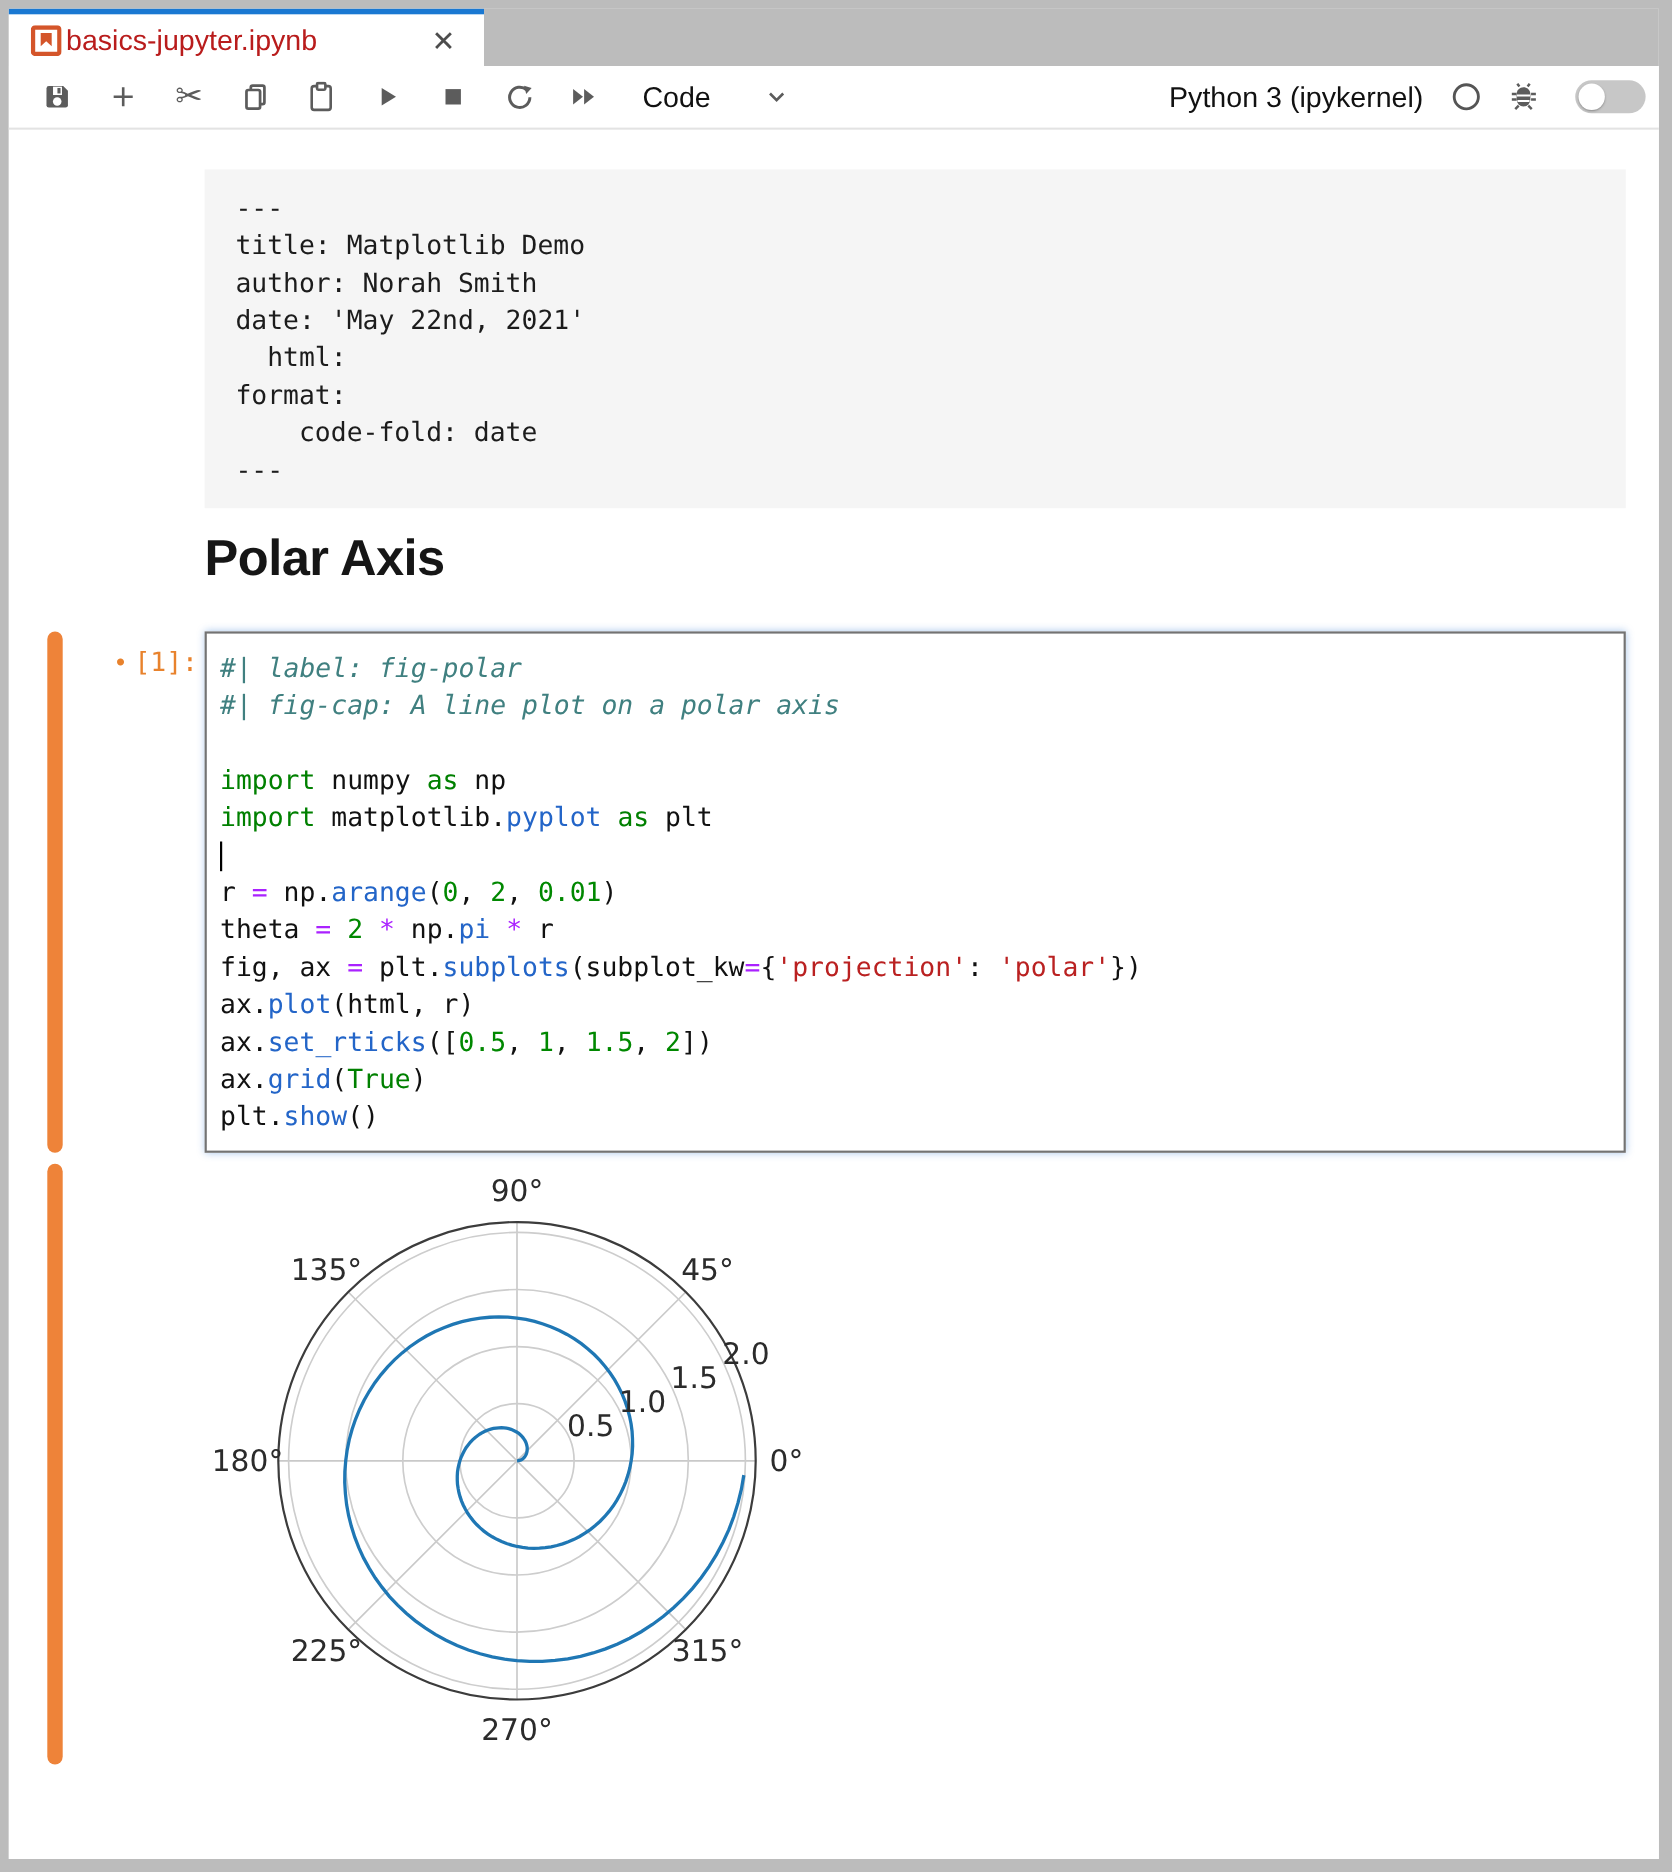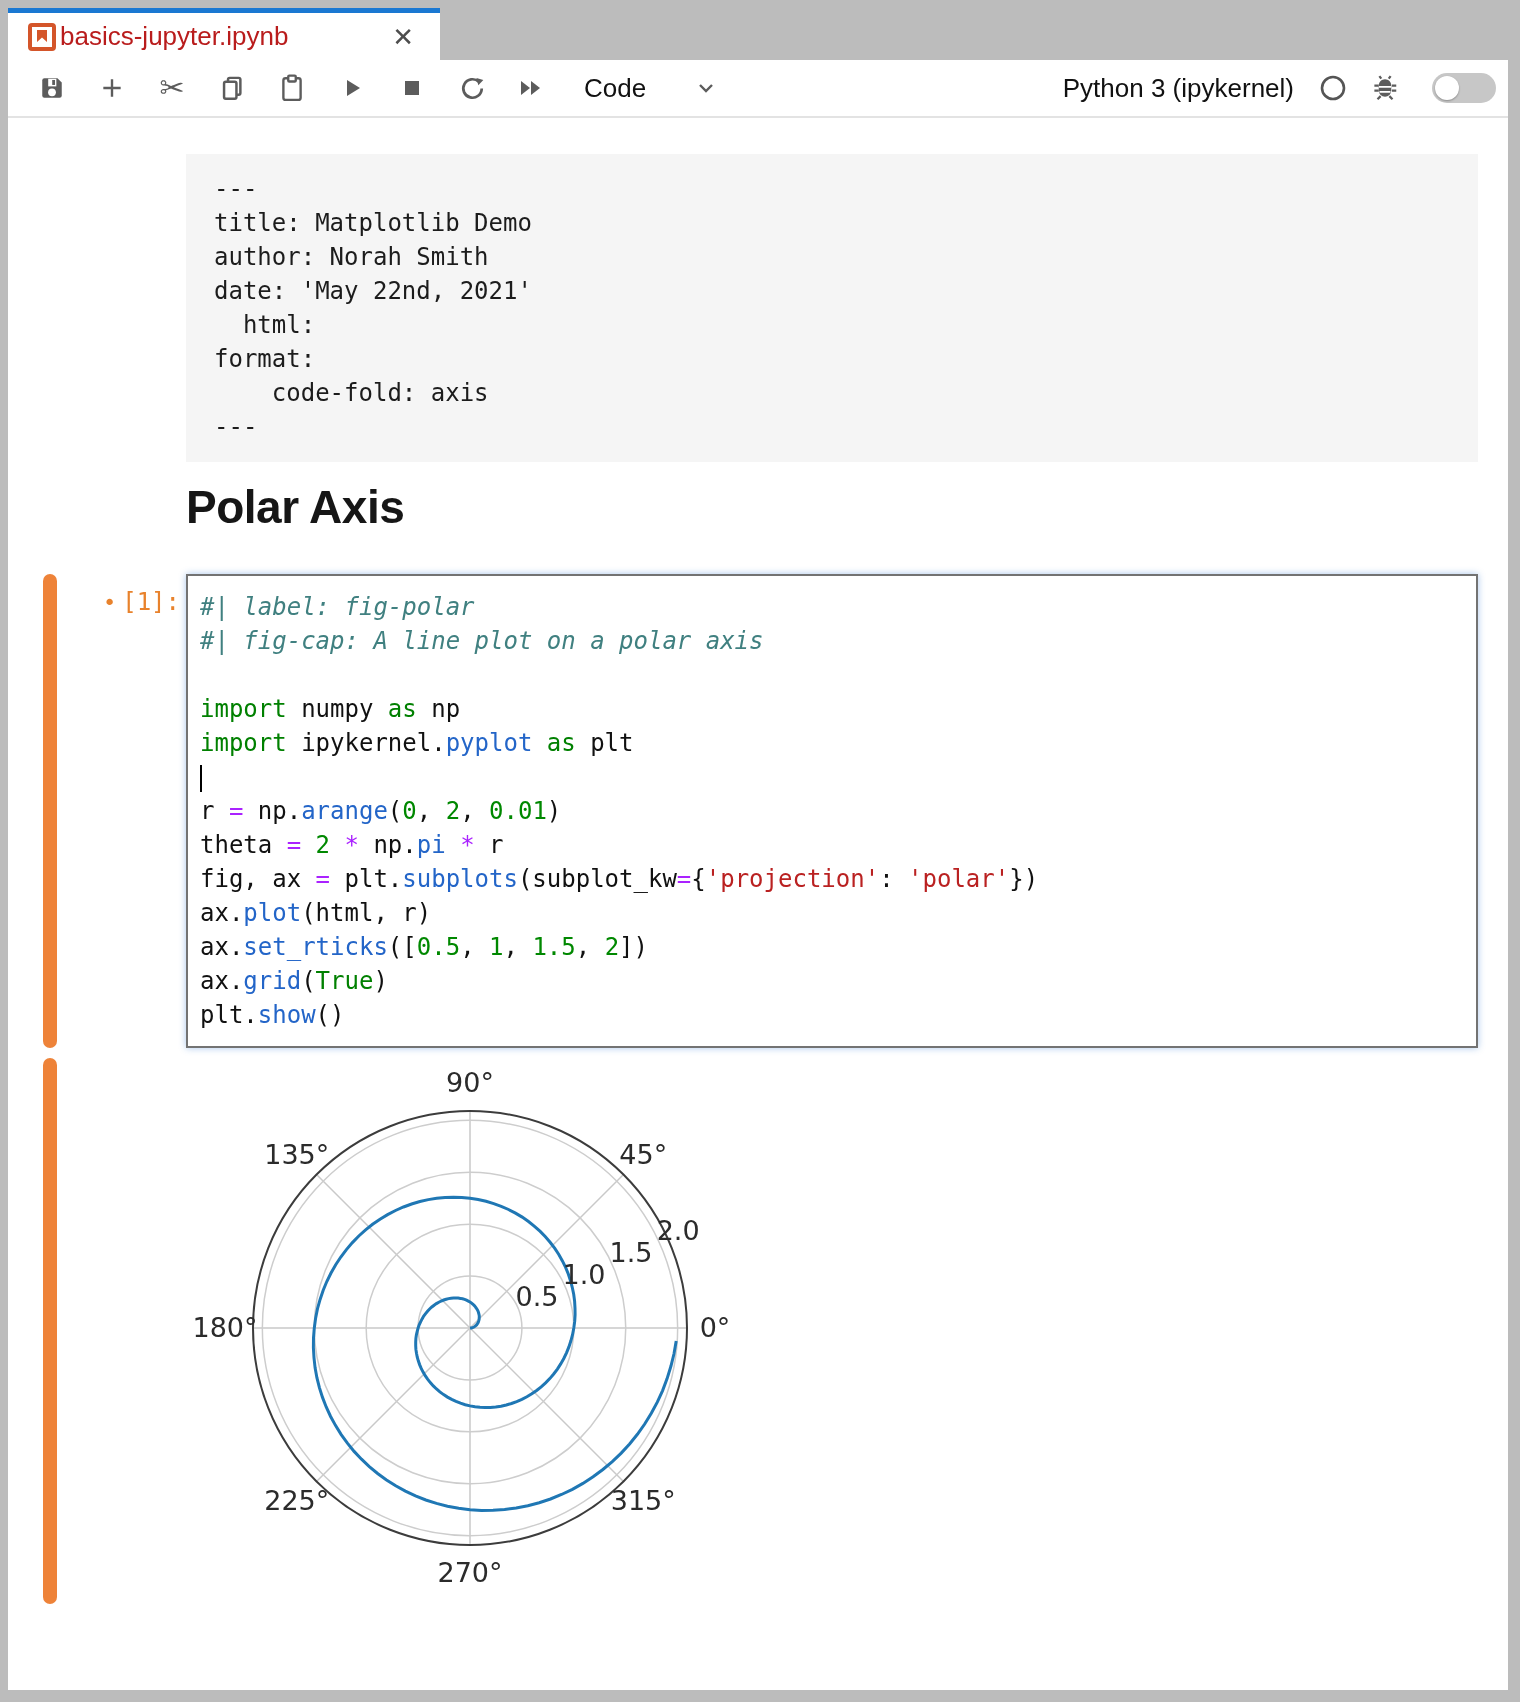--- a/index.html
+++ b/index.html
@@ -137,21 +137,21 @@
           <span class="knob"></span>
         </span>
     </span>
   </div>
 
   <div class="content">
 
     <div class="row yaml-row">
       <div class="gutter"></div>
       <div class="main">
-        <div class="yamlcell" id="yaml-cell"><div>---</div><div>title: Matplotlib Demo</div><div>author: Norah Smith</div><div>date: 'May 22nd, 2021'</div><div>  html:</div><div>format:</div><div>    code-fold: axis</div><div>---</div></div>
+        <div class="yamlcell" id="yaml-cell"><div>---</div><div>title: Matplotlib Demo</div><div>author: Norah Smith</div><div>date: 'May 22nd, 2021'</div><div>  html:</div><div>format:</div><div>    code-fold: date</div><div>---</div></div>
       </div>
     </div>
 
     <div class="row h-row">
       <div class="gutter"></div>
       <div class="main">
         <h1 class="nb-h1">Polar Axis</h1>
       </div>
     </div>
 
@@ -160,21 +160,21 @@
       <div class="gutter">
         <span class="collapser"></span>
         <span class="prompt"><span class="bullet">•</span><span>[1]:</span></span>
       </div>
       <div class="main">
         <div class="codecell" id="code-editor">
             <div class="cm-line"><span class="cm-c">#| label: fig-polar</span></div>
             <div class="cm-line"><span class="cm-c">#| fig-cap: A line plot on a polar axis</span></div>
             <div class="cm-line"></div>
             <div class="cm-line"><span class="cm-k">import</span><span> numpy </span><span class="cm-k">as</span><span> np</span></div>
-            <div class="cm-line"><span class="cm-k">import</span><span> ipykernel.</span><span class="cm-p">pyplot</span><span> </span><span class="cm-k">as</span><span> plt</span></div>
+            <div class="cm-line"><span class="cm-k">import</span><span> matplotlib.</span><span class="cm-p">pyplot</span><span> </span><span class="cm-k">as</span><span> plt</span></div>
             <div class="cm-line"><span class="cm-cursor"></span></div>
             <div class="cm-line"><span>r </span><span class="cm-o">=</span><span> np.</span><span class="cm-p">arange</span><span>(</span><span class="cm-n">0</span><span>, </span><span class="cm-n">2</span><span>, </span><span class="cm-n">0.01</span><span>)</span></div>
             <div class="cm-line"><span>theta </span><span class="cm-o">=</span><span> </span><span class="cm-n">2</span><span> </span><span class="cm-o">*</span><span> np.</span><span class="cm-p">pi</span><span> </span><span class="cm-o">*</span><span> r</span></div>
             <div class="cm-line"><span>fig, ax </span><span class="cm-o">=</span><span> plt.</span><span class="cm-p">subplots</span><span>(subplot_kw</span><span class="cm-o">=</span><span>{</span><span class="cm-s">'projection'</span><span>: </span><span class="cm-s">'polar'</span><span>})</span></div>
             <div class="cm-line"><span>ax.</span><span class="cm-p">plot</span><span>(html, r)</span></div>
             <div class="cm-line"><span>ax.</span><span class="cm-p">set_rticks</span><span>([</span><span class="cm-n">0.5</span><span>, </span><span class="cm-n">1</span><span>, </span><span class="cm-n">1.5</span><span>, </span><span class="cm-n">2</span><span>])</span></div>
             <div class="cm-line"><span>ax.</span><span class="cm-p">grid</span><span>(</span><span class="cm-k">True</span><span>)</span></div>
             <div class="cm-line"><span>plt.</span><span class="cm-p">show</span><span>()</span></div>
           </div>
       </div>

